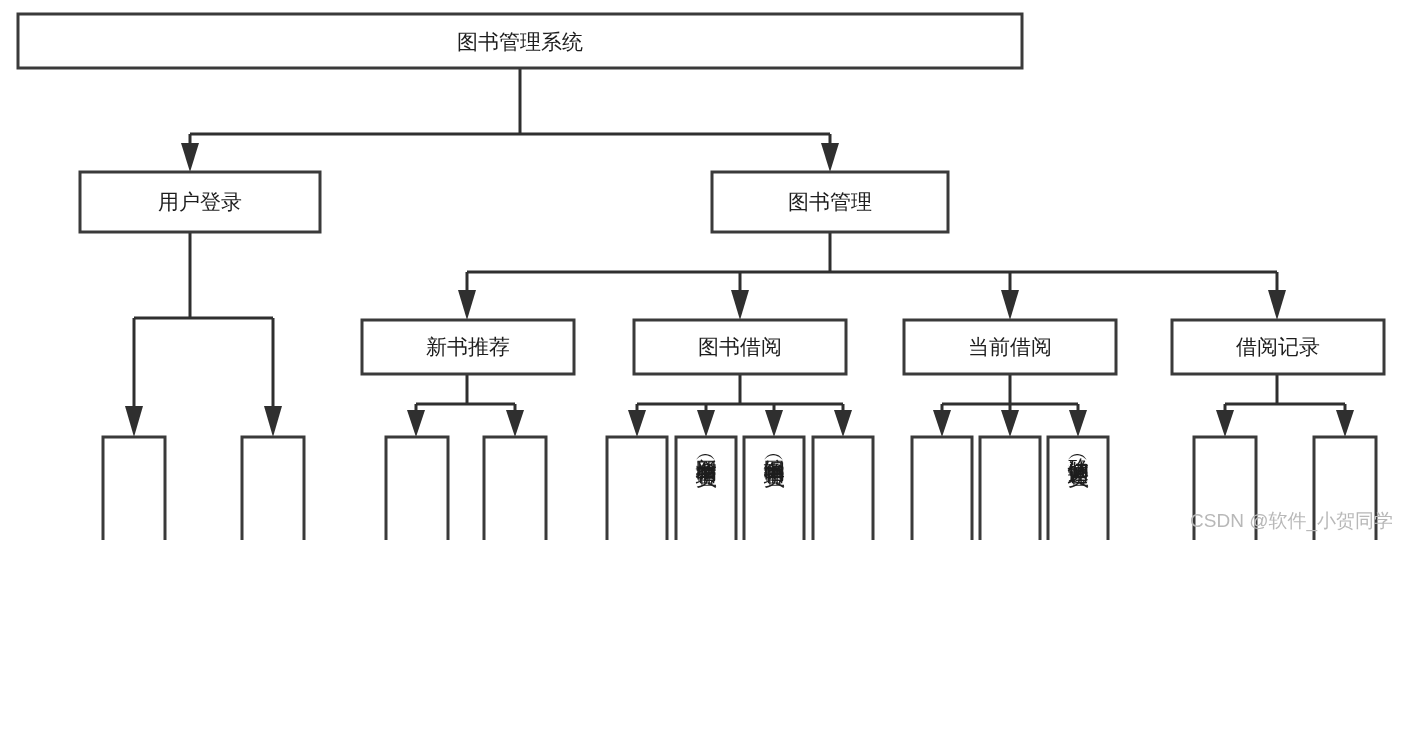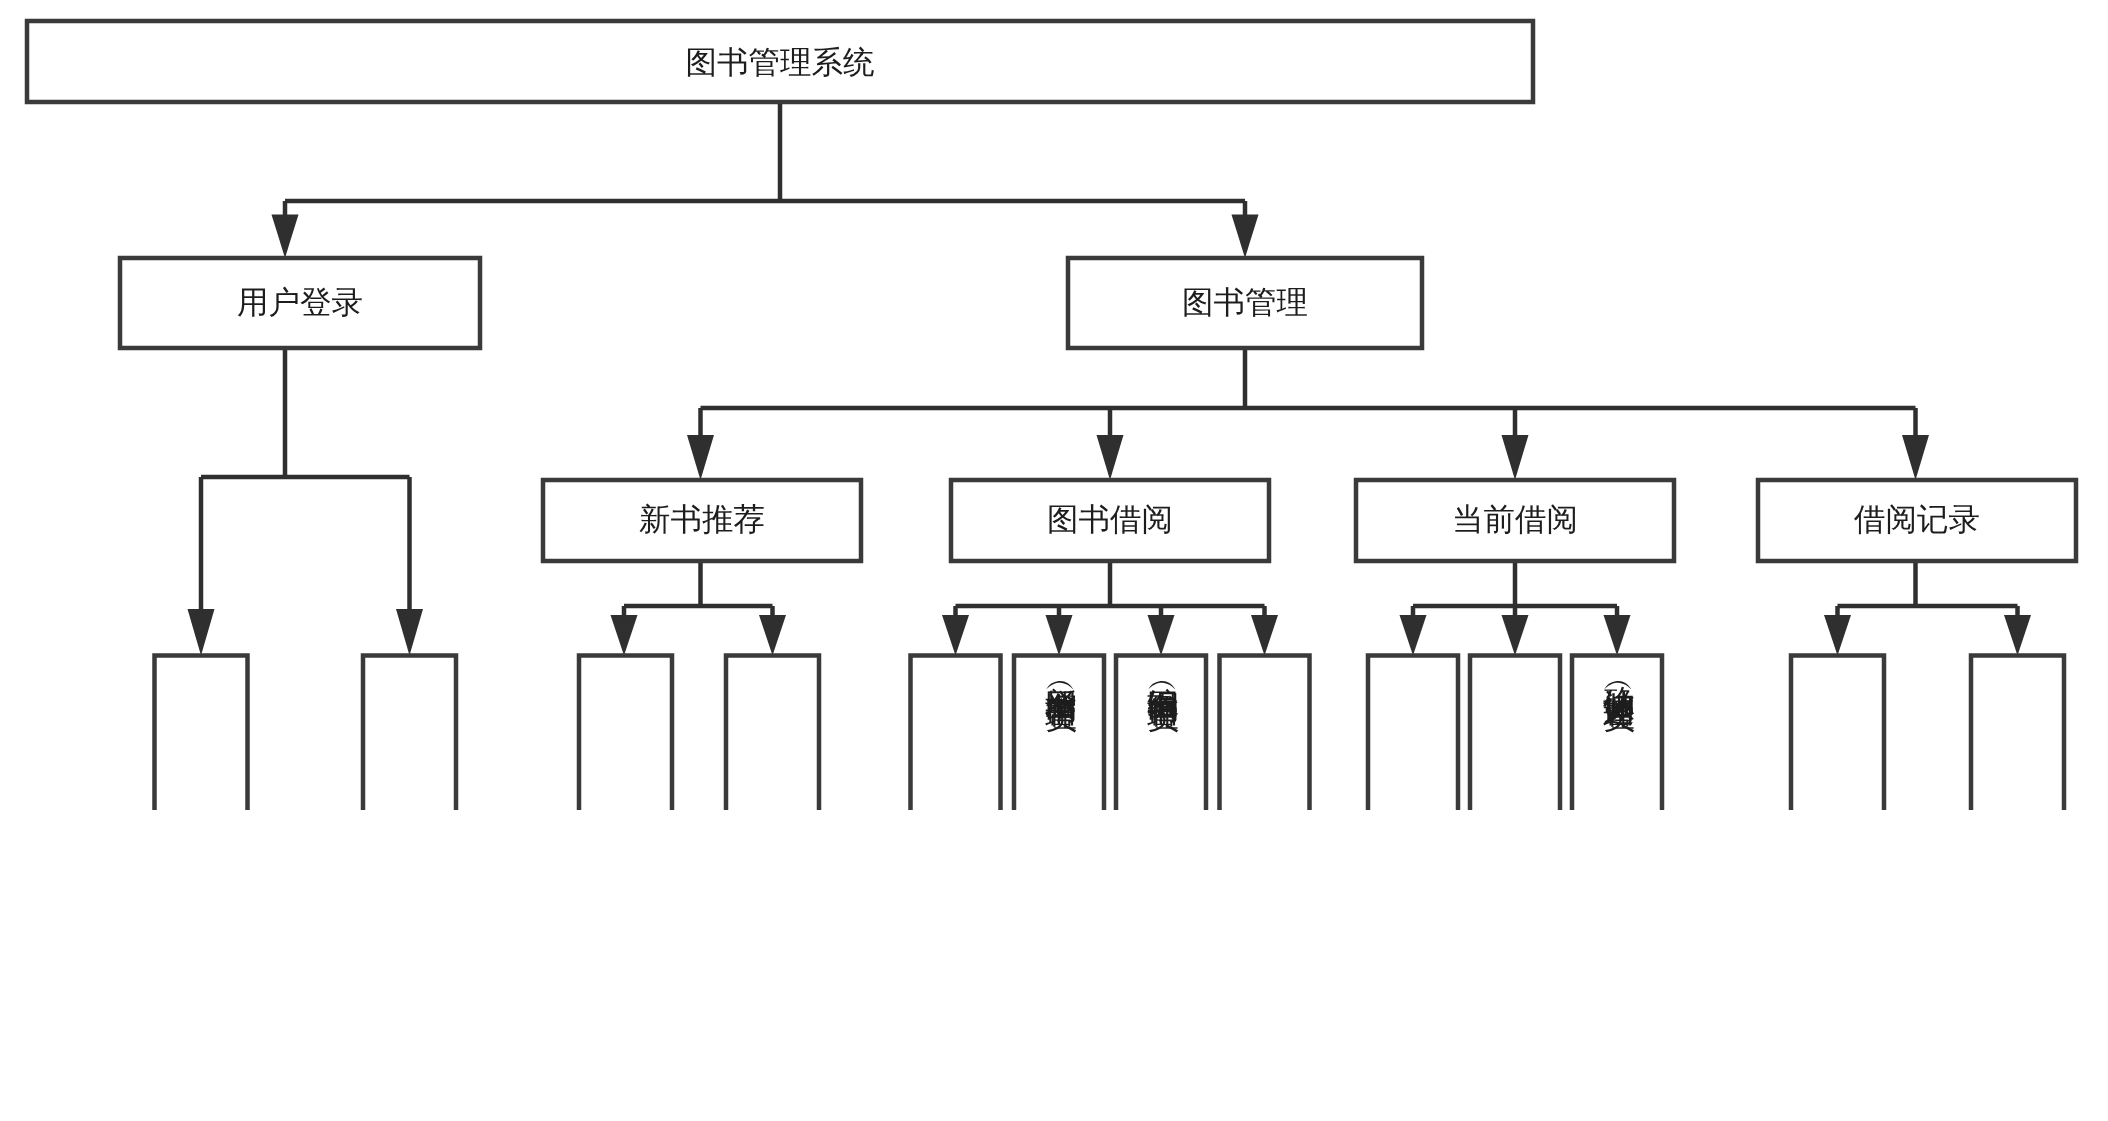--- a/index.html
+++ b/index.html
@@ -200,13 +200,14 @@
   <div class="node-label-v" style="left:744px; top:437px; width:60px; height:296px; justify-content:flex-start; padding-top:4px; box-sizing:border-box;">编辑图书（管理员）</div>
   <div class="node-label-v" style="left:813px; top:437px; width:60px; height:296px;">借阅图书</div>
 
   <div class="node-label-v" style="left:912px; top:437px; width:60px; height:296px;">查询图书</div>
   <div class="node-label-v" style="left:980px; top:437px; width:60px; height:296px;">归还图书</div>
   <div class="node-label-v" style="left:1048px; top:437px; width:60px; height:296px; justify-content:flex-start; padding-top:4px; box-sizing:border-box;">确认归还（管理员）</div>
 
   <div class="node-label-v" style="left:1194px; top:437px; width:62px; height:296px;">新增借阅记录</div>
   <div class="node-label-v" style="left:1314px; top:437px; width:62px; height:296px;">查询借阅记录</div>
 
+  <div id="watermark">CSDN @软件_小贺同学</div>
 </div>
 
 </body></html>

